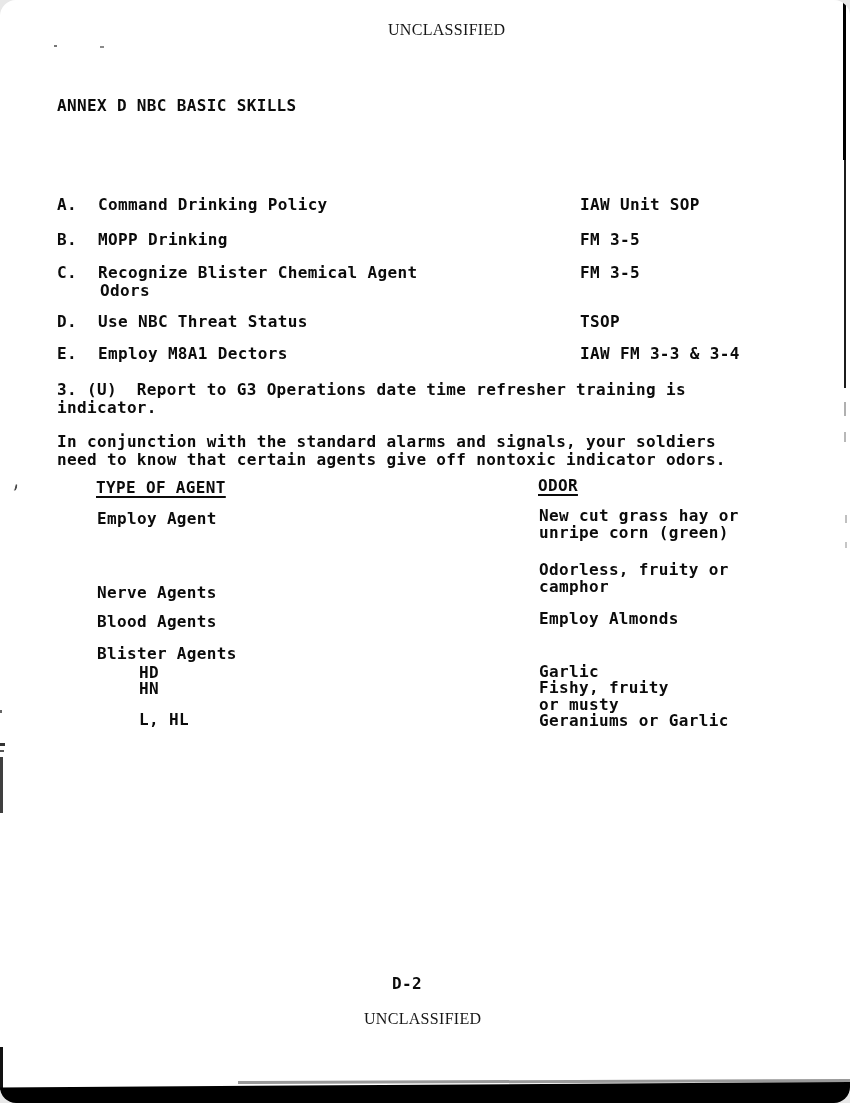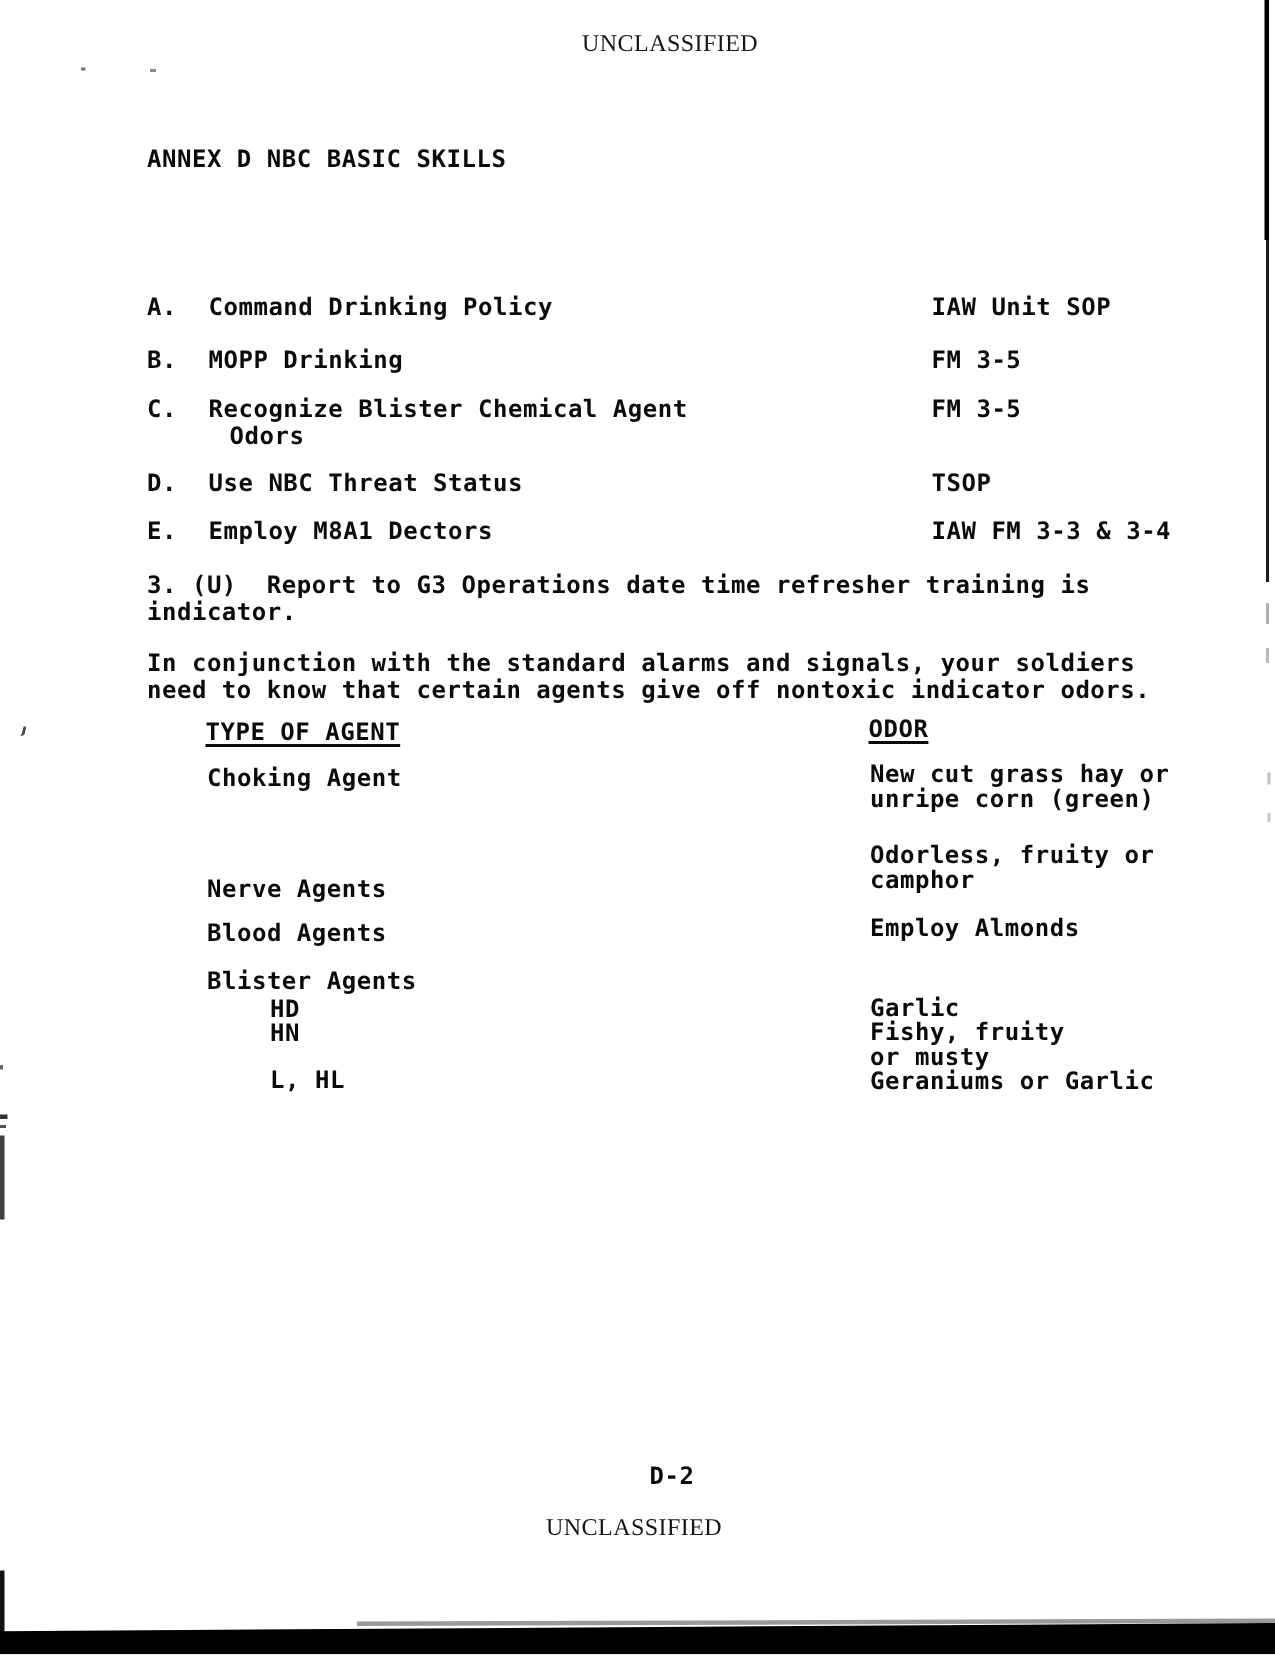--- a/index.html
+++ b/index.html
@@ -1,26 +1,26 @@
 <!DOCTYPE html>
 <html style="--ink: #0b0b0b; --paper: #ffffff;"><head>
 <meta charset="utf-8">
 <style>
   :root { --ink:#0b0b0b; --paper:#ffffff; }
   * { margin:0; padding:0; box-sizing:border-box; }
   html,body { background:#e8e8e8; }
   .page {
     position:relative; width:850px; height:1103px;
-    background:var(--paper); overflow:hidden; margin:0 auto;
+    background:var(--paper); overflow:hidden; margin:0 auto;border-radius:16px;
   }
   .ln {
     position:absolute; white-space:pre;
     font-family:"DejaVu Sans Mono","Liberation Mono",monospace;
     font-weight:bold; font-size:16px; line-height:18px;
-    letter-spacing:0.35px; color:var(--ink);margin-left:41px;
+    letter-spacing:0.35px; color:var(--ink);
   }
   .serif {
     position:absolute; white-space:pre;
     font-family:"Liberation Serif","DejaVu Serif",serif;
     font-weight:normal; font-size:16px; line-height:18px;
     letter-spacing:0.3px; color:#161616;
   }
   .u { text-decoration:underline; text-decoration-thickness:2px; text-underline-offset:3px; }
   .art { position:absolute; }
   .stray-comma {
@@ -51,41 +51,41 @@
   <div class="ln" style="left:57px; top:196px;">A.</div>
   <div class="ln" style="left:98px; top:196px;">Command Drinking Policy</div>
   <div class="ln" style="left:580px; top:196px;">IAW Unit SOP</div>
 
   <div class="ln" style="left:57px; top:231px;">B.</div>
   <div class="ln" style="left:98px; top:231px;">MOPP Drinking</div>
   <div class="ln" style="left:580px; top:231px;">FM 3-5</div>
 
   <div class="ln" style="left:57px; top:264px;">C.</div>
   <div class="ln" style="left:98px; top:264px;">Recognize Blister Chemical Agent</div>
-  <div class="ln" style="left:112px; top:282px;">Odors</div>
+  <div class="ln" style="left:100px; top:282px;">Odors</div>
   <div class="ln" style="left:580px; top:264px;">FM 3-5</div>
 
   <div class="ln" style="left:57px; top:313px;">D.</div>
   <div class="ln" style="left:98px; top:313px;">Use NBC Threat Status</div>
   <div class="ln" style="left:580px; top:313px;">TSOP</div>
 
   <div class="ln" style="left:57px; top:345px;">E.</div>
   <div class="ln" style="left:98px; top:345px;">Employ M8A1 Dectors</div>
   <div class="ln" style="left:580px; top:345px;">IAW FM 3-3 &amp; 3-4</div>
 
   <div class="ln" style="left:57px; top:381px;">3. (U)  Report to G3 Operations date time refresher training is</div>
   <div class="ln" style="left:57px; top:399px;">indicator.</div>
 
   <div class="ln" style="left:57px; top:433px;">In conjunction with the standard alarms and signals, your soldiers</div>
   <div class="ln" style="left:57px; top:451px;">need to know that certain agents give off nontoxic indicator odors.</div>
 
   <div class="ln u" style="left:96px; top:479px;">TYPE OF AGENT</div>
   <div class="ln u" style="left:538px; top:477px;">ODOR</div>
 
-  <div class="ln" style="left:97px; top:510px;">Choking Agent</div>
+  <div class="ln" style="left:97px; top:510px;">Employ Agent</div>
   <div class="ln" style="left:539px; top:507px;">New cut grass hay or</div>
   <div class="ln" style="left:539px; top:524px;">unripe corn (green)</div>
 
   <div class="ln" style="left:97px; top:584px;">Nerve Agents</div>
   <div class="ln" style="left:539px; top:561px;">Odorless, fruity or</div>
   <div class="ln" style="left:539px; top:578px;">camphor</div>
 
   <div class="ln" style="left:97px; top:613px;">Blood Agents</div>
   <div class="ln" style="left:539px; top:610px;">Employ Almonds</div>
 

